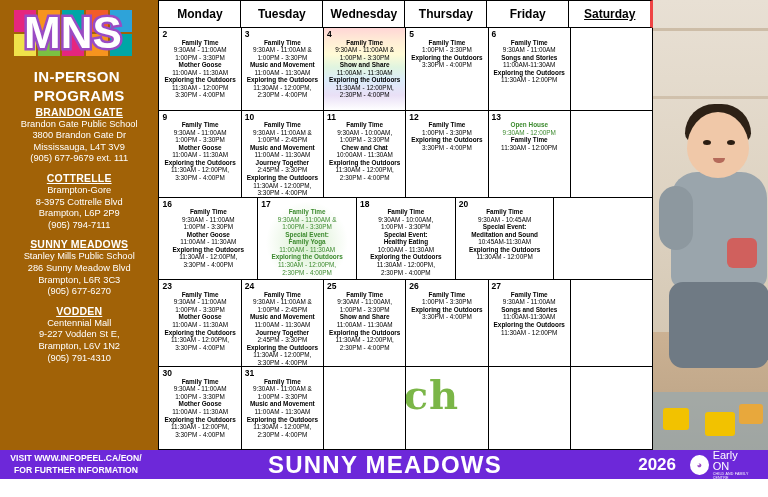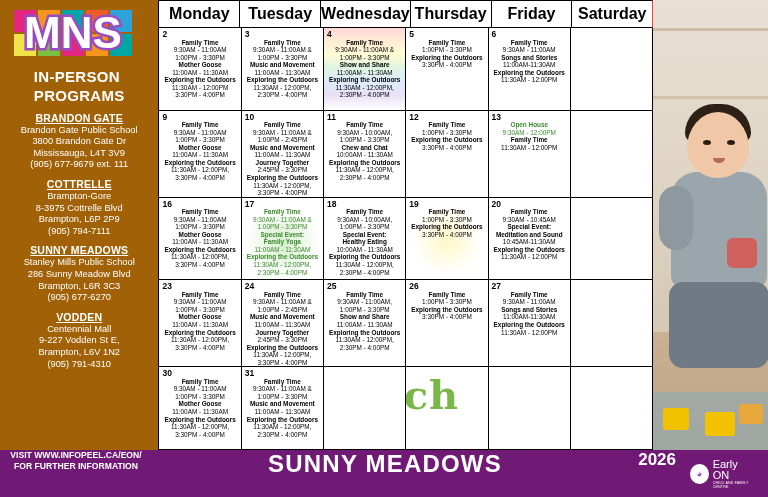--- a/index.html
+++ b/index.html
@@ -20,37 +20,37 @@
     width:160px; background:#a16207; color:#fff;
     display:flex; flex-direction:column; align-items:center;
     padding:6px 4px 2px 4px;
   }
   .logo { width:134px; height:52px; position:relative; margin-top:2px; }
   .logo svg { display:block; }
   .inperson {
     margin-top:8px; text-align:left; font-weight:bold;
     font-size:15px; line-height:1.25; letter-spacing:.3px;
   }
-  .locations { margin-top:6px; width:100%; }
+  .locations { width:100%; }
   .loc { text-align:center; margin-bottom:7px; }
   .loc .name {
     font-weight:bold; font-size:10.5px; text-decoration:underline;
     letter-spacing:.2px; margin-bottom:1px;
   }
   .loc .line { font-size:9.3px; line-height:1.25; }
 
   
   .cal { width:500px; background:#fff; display:flex; flex-direction:column; }
   .cal-head { display:flex; height:28px; }
   .cal-head .hcell {
     flex:1 1 0; border:1px solid #000; border-right:none;
     display:flex; align-items:center; justify-content:center;
-    font-weight:bold; font-size:16px; background:#fff;
-  }
-  .cal-head .hcell:last-child { border-right:1px solid #ef4444; }
+    font-weight:bold; font-size:12px; background:#fff;
+  }
+  .cal-head .hcell:last-child { border-right:3px solid #ef4444;text-decoration:underline; }
 
   .cal-body { flex:1; display:flex; flex-direction:column; }
   .week { flex:1 1 0; display:flex; }
   .day {
     flex:1 1 0; border:1px solid #000; border-top:none; border-right:none;
     position:relative; overflow:hidden; padding:1px 1px 0 1px;
   }
   .day:last-child { border-right:1px solid #000; }
   .daynum { font-size:8.5px; font-weight:bold; line-height:1; padding:1px 0 0 2px; }
   .ev { text-align:center; font-size:6.4px; line-height:1.18; }
@@ -89,21 +89,21 @@
   .ph-mouth { position:absolute; left:60px; top:158px; width:12px; height:5px; border-radius:0 0 8px 8px; background:#b56a5a; }
   .ph-body { position:absolute; left:18px; top:172px; width:96px; height:116px; border-radius:26px 26px 12px 12px; background:#9aa5ac; }
   .ph-sleeve { position:absolute; left:6px; top:186px; width:34px; height:64px; border-radius:18px; background:#8d989f; }
   .ph-pants { position:absolute; left:16px; top:282px; width:100px; height:86px; border-radius:14px; background:#6f7a84; }
   .ph-block1 { position:absolute; left:10px; bottom:20px; width:26px; height:22px; background:#f2c200; border-radius:3px; }
   .ph-block2 { position:absolute; left:52px; bottom:14px; width:30px; height:24px; background:#f2c200; border-radius:3px; }
   .ph-block3 { position:absolute; left:86px; bottom:26px; width:24px; height:20px; background:#e8a83c; border-radius:3px; }
   .ph-toy { position:absolute; left:74px; top:238px; width:30px; height:30px; border-radius:6px; background:#d9534f; opacity:.85; }
 
   
-  .footer { height:47px; display:flex; background:#701a75; color:#fff; }
+  .footer { height:29px; display:flex; background:#6d28d9; color:#fff; align-items:center; }
   .f-left {
     width:152px; text-align:center; font-size:8.6px; font-weight:bold;
     line-height:1.3; padding:0 4px;
   }
   .f-mid {
     flex:1; text-align:center; font-weight:bold; font-size:24px; letter-spacing:1.2px;
   }
   .f-year { width:72px; text-align:right; font-weight:bold; font-size:17px; padding-right:14px; }
   .f-logo { width:78px; display:flex; align-items:center; gap:4px; padding-right:6px; }
   .f-logo .txt { font-size:11px; font-weight:normal; line-height:1.0; }
@@ -434,31 +434,20 @@
               <div class="ev">
                 <div class="t">Healthy Eating</div>
                 <div class="h">10:00AM - 11:30AM</div>
               </div>
               <div class="ev">
                 <div class="t">Exploring the Outdoors</div>
                 <div class="h">11:30AM - 12:00PM,</div>
               </div>
               <div class="ev">
                 <div class="h">2:30PM - 4:00PM</div>
-              </div>
-            </div>
-            <div class="day moon-cell">
-              <div class="daynum">19</div>
-              <div class="ev">
-                <div class="t">Family Time</div>
-                <div class="h">1:00PM - 3:30PM</div>
-              </div>
-              <div class="ev">
-                <div class="t">Exploring the Outdoors</div>
-                <div class="h">3:30PM - 4:00PM</div>
               </div>
             </div>
             <div class="day">
               <div class="daynum">20</div>
               <div class="ev">
                 <div class="t">Family Time</div>
                 <div class="h">9:30AM - 10:45AM</div>
               </div>
               <div class="ev">
                 <div class="t">Special Event:</div>

